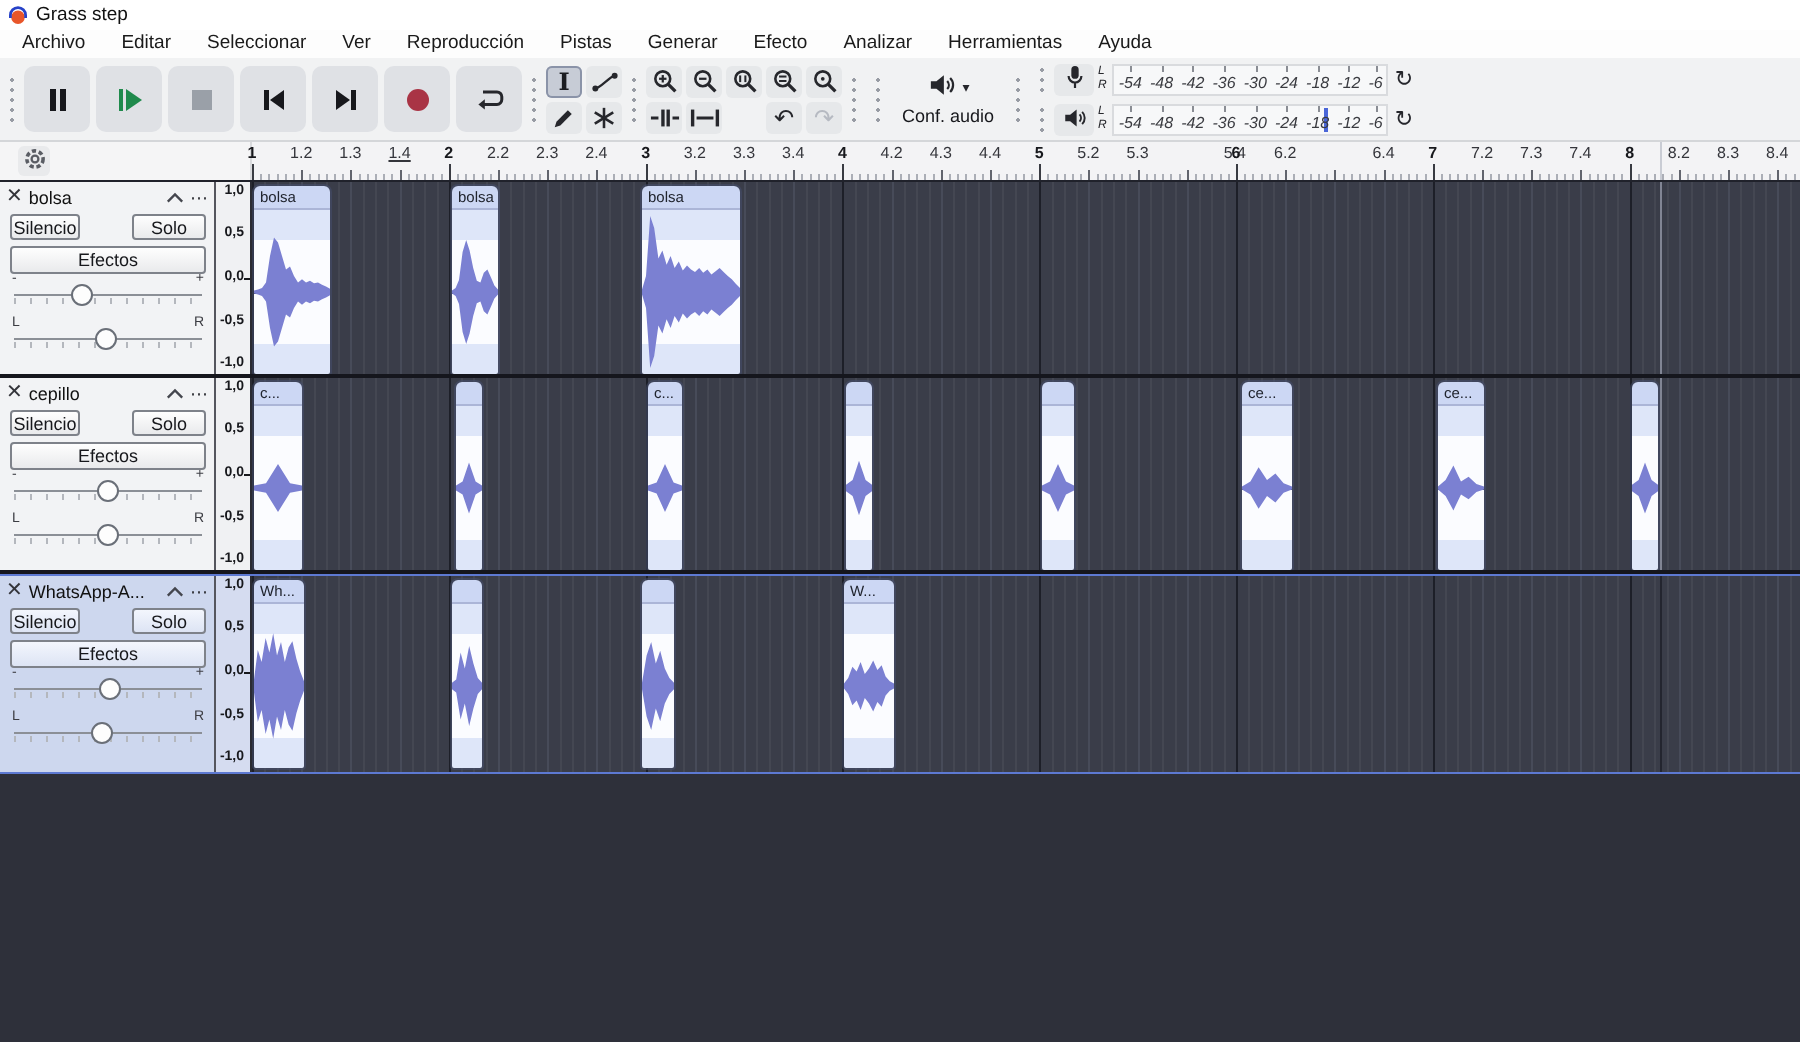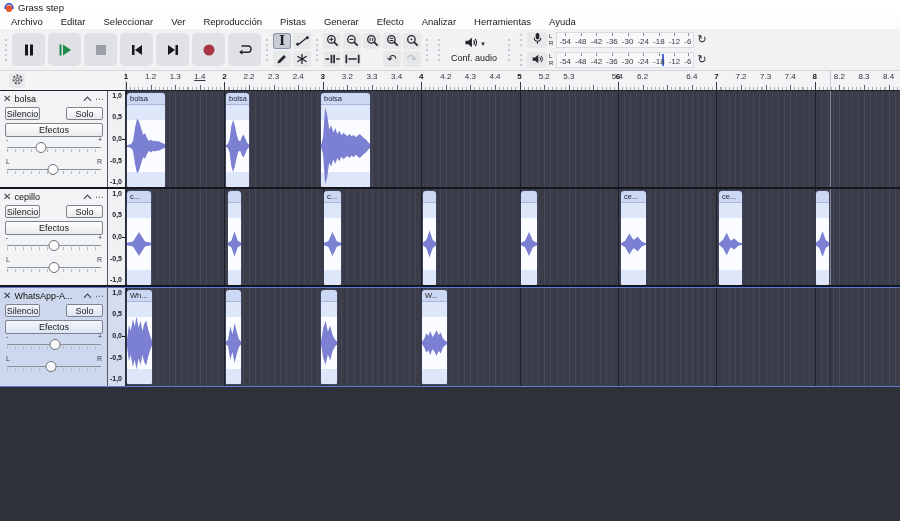--- a/index.html
+++ b/index.html
@@ -31,21 +31,21 @@
   .ibeam { font-family:"DejaVu Serif", serif; font-size:12px; font-weight:bold; color:#1c1d22; line-height:1; }
   .share-stack { display:flex; flex-direction:column; gap:3px; }
   .share-btn { height:17px; border:1px solid #a8adb5; border-radius:3px; background:#f5f6f8; display:flex; align-items:center; gap:5px; padding:0 8px; font-size:9px; color:#17181c; white-space:nowrap; }
   .audio-setup { display:flex; flex-direction:column; align-items:center; justify-content:center; gap:2px; padding:0 6px; }
   .audio-setup-top { display:flex; align-items:center; gap:2px; }
   .caret { font-family:"DejaVu Sans", sans-serif; font-size:7px; color:#26272c; }
   .audio-setup-label { font-size:9px; color:#17181c; }
 
   
   .meter-stack { display:flex; flex-direction:column; gap:2px; }
-  .meter-row { display:flex; align-items:center; height:18px; }
+  .meter-row { display:flex; align-items:center; height:18px;font-style:italic; }
   .meter-btn { width:20px; height:16px; border-radius:3px; background:#e6e8ea; display:flex; align-items:center; justify-content:center; margin-right:2px; }
   .meter-lr { font-size:6px; line-height:7px; color:#26272c; margin-right:3px; text-align:left; }
   .meter-scale { position:relative; width:138px; height:16px; display:flex; justify-content:space-between; align-items:flex-end; padding:0 2px; background:#f7f8f9; border:1px solid #d9dbde; }
   .meter-scale .mlabel { position:relative; font-size:8px; color:#3a3b40; line-height:10px; }
   .meter-scale .mlabel::before { content:""; position:absolute; top:-4px; left:50%; width:1px; height:3px; background:#8a8d94; }
   .meter-peak { position:absolute; top:1px; bottom:1px; width:2px; background:#4a66d8; }
   .meter-reset { font-family:"DejaVu Sans", sans-serif; font-size:11px; color:#26272c; margin-left:3px; }
 
   
   #timeline { position:absolute; top:71px; left:0; width:900px; height:20px; background:#f3f3f5; border-bottom:1px solid #20222b; }

